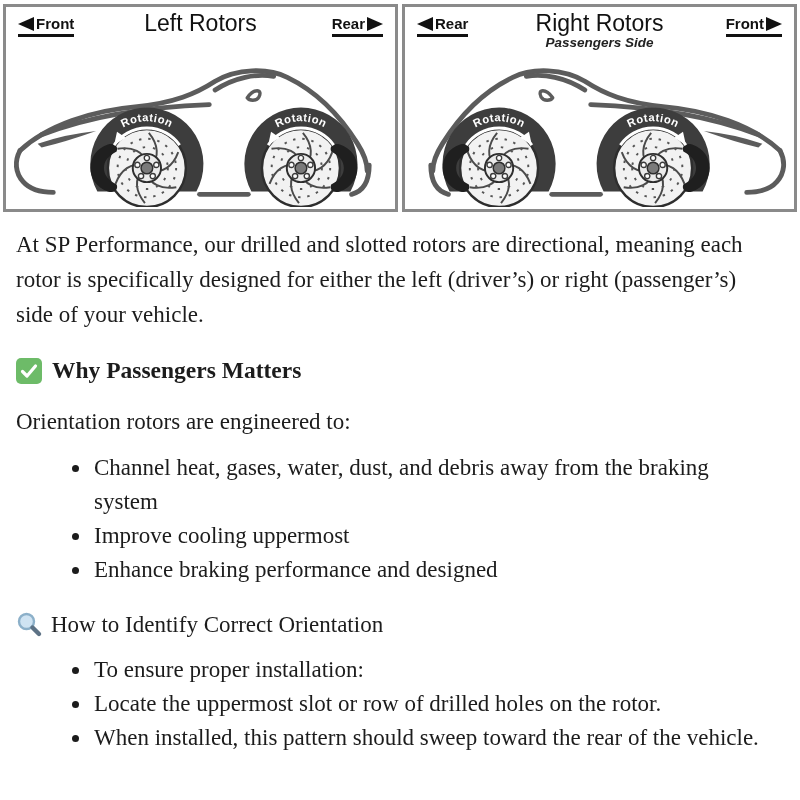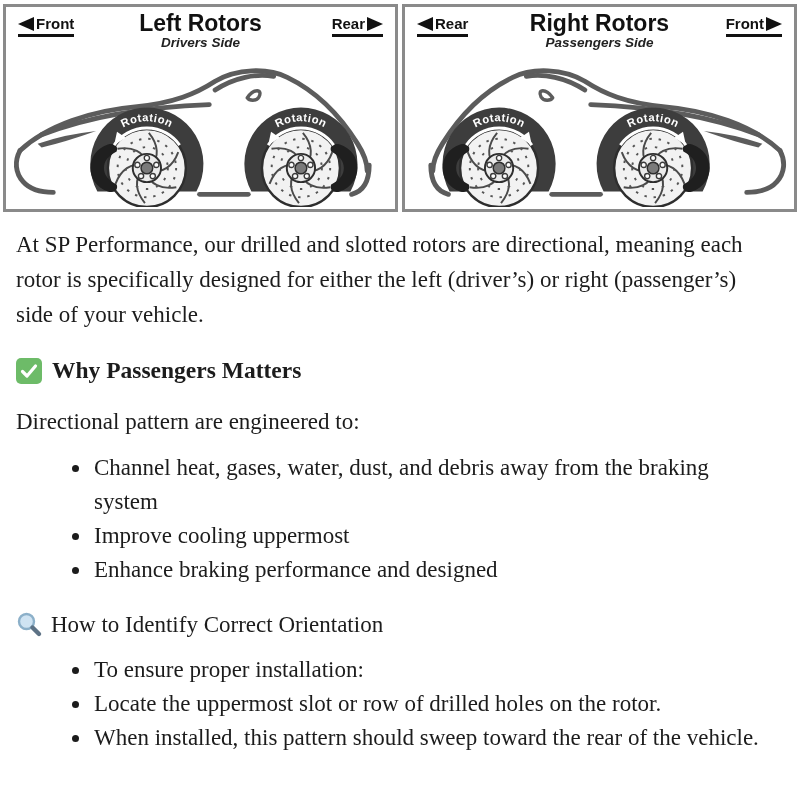--- a/index.html
+++ b/index.html
@@ -13,21 +13,21 @@
   .panel-header{position:relative;height:44px;font-family:"Liberation Sans",sans-serif;}
   .dir{position:absolute;top:9px;display:inline-flex;align-items:center;gap:2px;
        border-bottom:3px solid #111;padding-bottom:2px;}
   .dir-left{left:12px;}
   .dir-right{right:12px;}
   .dir-label{font-weight:bold;font-size:15px;line-height:1.05;color:#111;}
   .tri{width:0;height:0;border-top:7px solid transparent;border-bottom:7px solid transparent;display:inline-block;}
   .tri-left{border-right:16px solid #111;}
   .tri-right{border-left:16px solid #111;}
   .panel-title-block{position:absolute;left:0;right:0;top:4px;text-align:center;}
-  .panel-title{font-weight:bold;font-size:23px;line-height:1.05;color:#111;}
+  .panel-title{font-weight:normal;font-size:23px;line-height:1.05;color:#111;}
   .panel-subtitle{font-weight:bold;font-style:italic;font-size:13.5px;color:#222;}
   svg.car{display:block;width:100%;height:156px;}
   .rot-text{font-family:"Liberation Sans",sans-serif;font-weight:bold;font-size:11.5px;fill:#ffffff;letter-spacing:.5px;}
   
   .content{padding:0 34px 0 16px;font-size:23px;}
   .intro{line-height:35px;margin:15px 0 0 0;}
   .sec-title{display:flex;align-items:center;gap:10px;font-size:23.5px;font-weight:bold;margin:25px 0 0 0;}
   .sec-title .icon{flex:none;display:inline-flex;}
   .sec-title.regular{font-weight:normal;font-size:23px;gap:8px;margin-top:24px;}
   .lead{margin:21px 0 0 0;line-height:34px;}
@@ -99,21 +99,20 @@
 <div class="diagram">
 
   <div class="panel">
     <div class="panel-header">
       <span class="dir dir-left">
         <span class="tri tri-left"></span>
         <span class="dir-label">Front</span>
       </span>
       <div class="panel-title-block">
         <div class="panel-title">Left Rotors</div>
-        <div class="panel-subtitle">Drivers Side</div>
       </div>
       <span class="dir dir-right">
         <span class="dir-label">Rear</span>
         <span class="tri tri-right"></span>
       </span>
     </div>
     <svg class="car" viewBox="0 0 390 160">
       <use href="#car-art"></use>
       <path id="rl1" d="M 100.7,92.5 A 48 48 0 0 1 179.3,92.5" fill="none"></path>
       <path id="rl2" d="M 258.7,92.5 A 48 48 0 0 1 337.3,92.5" fill="none"></path>
@@ -164,21 +163,21 @@
   <div class="sec-title">
     <span class="icon">
       <svg width="26" height="26" viewBox="0 0 26 26">
         <rect width="26" height="26" rx="5" fill="#6dbb68"></rect>
         <path d="M 6.5,13.5 L 11,18 L 19.5,8" stroke="#ffffff" stroke-width="3.2" fill="none" stroke-linecap="round" stroke-linejoin="round"></path>
       </svg>
     </span>
     <span>Why Passengers Matters</span>
   </div>
 
-  <p class="lead">Directional pattern are engineered to:</p>
+  <p class="lead">Orientation rotors are engineered to:</p>
 
   <ul class="benefits">
       <li>Channel heat, gases, water, dust, and debris away from the braking system</li>
       <li>Improve cooling uppermost</li>
       <li>Enhance braking performance and designed</li>
     </ul>
 
   <div class="sec-title regular">
     <span class="icon">
       <svg width="27" height="27" viewBox="0 0 27 27">

